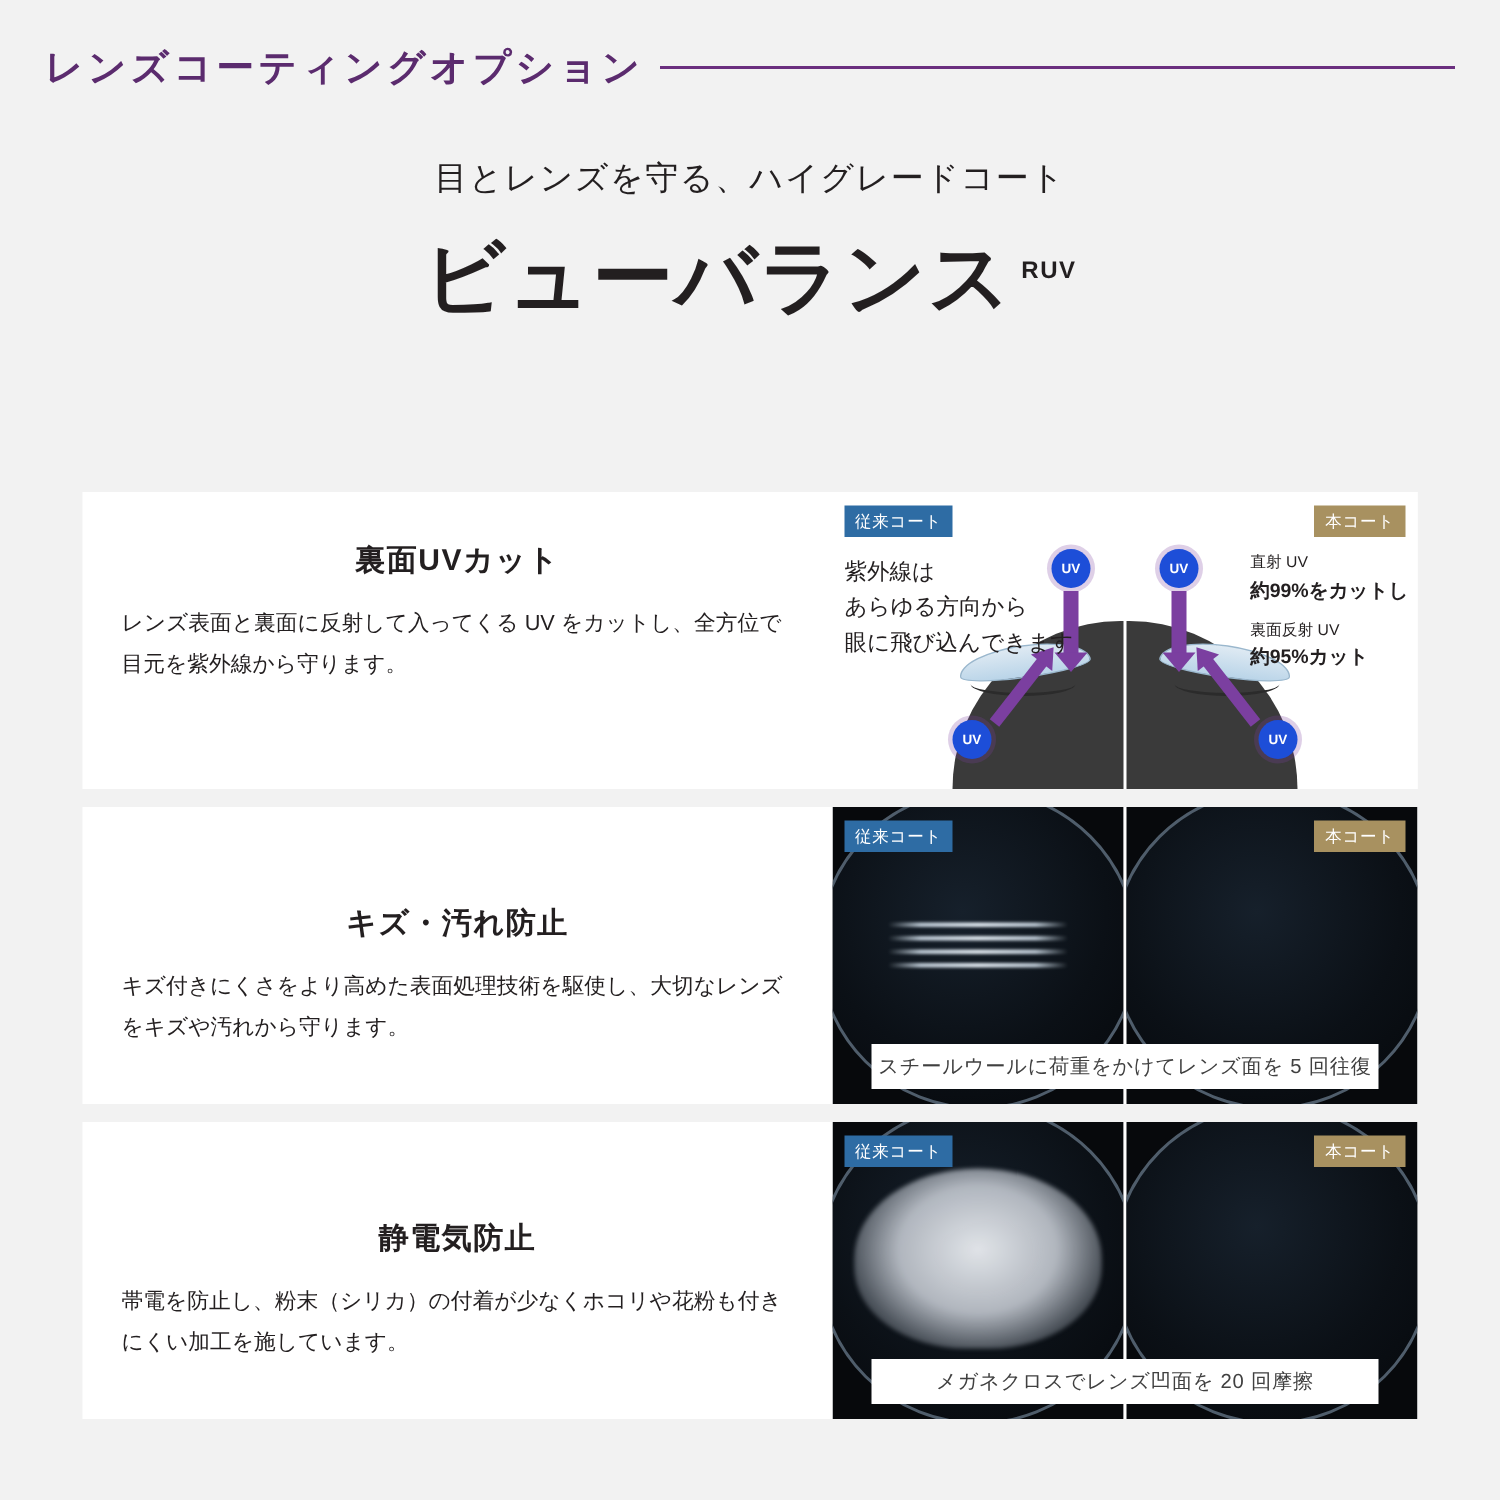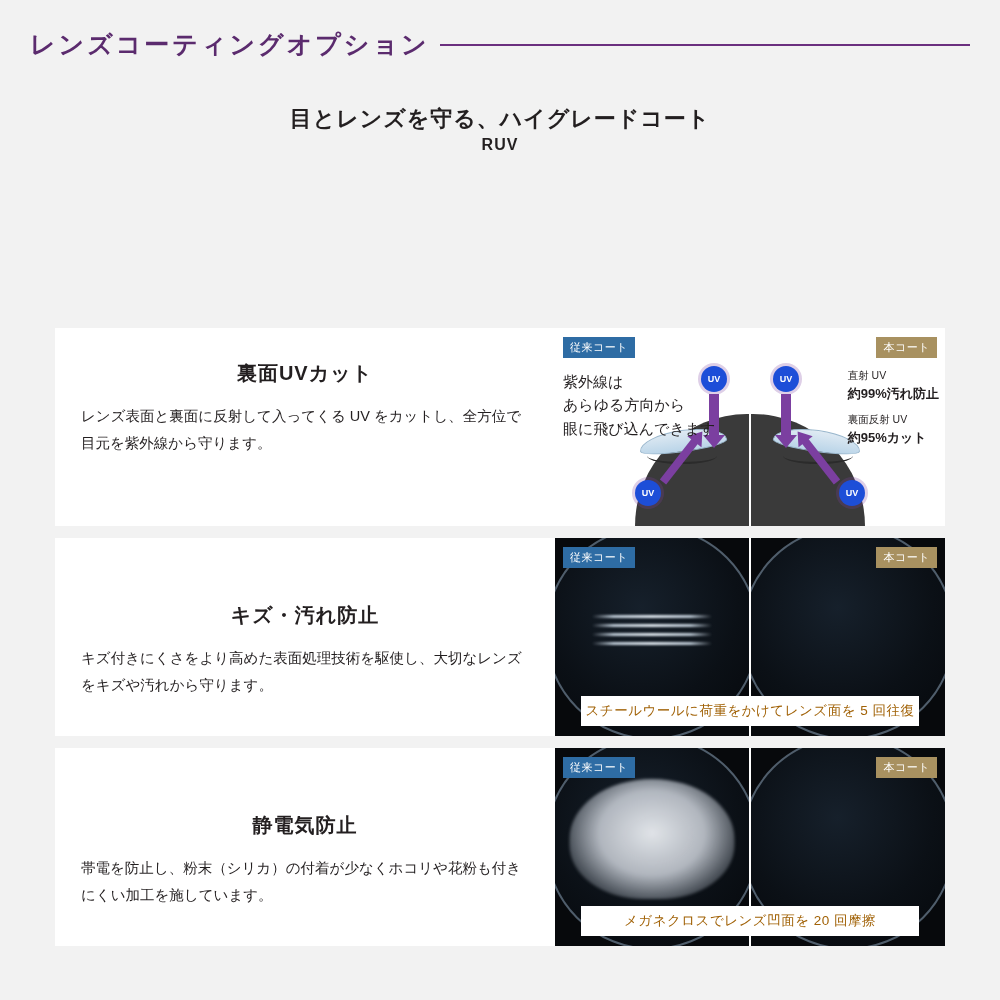--- a/index.html
+++ b/index.html
@@ -21,21 +21,21 @@
     color:#5b2b6e;
     white-space:nowrap;
   }
   .header-rule{
     position:absolute;left:440px;top:44px;width:530px;height:2px;
     background:#6b2f7f;
   }
   
   .hero{position:absolute;left:0;top:90px;width:1000px;height:215px;text-align:center;}
   .hero-sub{
-    font-size:22px;font-weight:bold;letter-spacing:1px;color:#231f20;
+    font-size:22px;font-weight:normal;letter-spacing:1px;color:#231f20;
     margin-top:14px;
   }
   .hero-title-wrap{
     margin-top:24px;
     display:flex;align-items:flex-end;justify-content:center;gap:6px;
   }
   .hero-title{
     font-size:54px;font-weight:bold;letter-spacing:1px;line-height:1;
   }
   .hero-title-sup{
@@ -176,36 +176,37 @@
   }
   .s1{top:2px;} .s2{top:11px;} .s3{top:20px;} .s4{top:29px;}
   .dust{
     position:absolute;left:50%;top:46%;transform:translate(-50%,-50%);
     width:165px;height:120px;border-radius:50% 50% 45% 45%;
     background:radial-gradient(ellipse at 50% 45%, rgba(235,238,242,0.95) 0%, rgba(205,210,218,0.85) 45%, rgba(150,158,168,0.45) 72%, rgba(90,98,110,0) 100%);
     filter:blur(1.5px);
   }
   .caption{
     position:absolute;left:26px;right:26px;bottom:10px;height:30px;
-    background:#fff;color:#a16207;font-size:13.5px;
+    background:#fff;color:#404040;font-size:13.5px;
     display:flex;align-items:center;justify-content:center;
     z-index:7;letter-spacing:0.5px;
   }
 </style>
 </head>
 <body>
 
 <div class="page-header">
   <div class="header-title">レンズコーティングオプション</div>
   <div class="header-rule"></div>
 </div>
 
 <div class="hero">
   <div class="hero-sub">目とレンズを守る、ハイグレードコート</div>
   <div class="hero-title-wrap">
+    <span class="hero-title">ビューバランス</span>
     <span class="hero-title-sup">RUV</span>
   </div>
 </div>
 
 <div class="row row1">
   <div class="row-text">
     <div class="feat-title">裏面UVカット</div>
     <div class="feat-desc">レンズ表面と裏面に反射して入ってくる UV をカットし、全方位で目元を紫外線から守ります。</div>
   </div>
   <div class="row-img">
@@ -213,21 +214,21 @@
       <div class="badge badge-left">従来コート</div>
       <div class="badge badge-right">本コート</div>
 
       <div class="note-left">
         紫外線は<br>あらゆる方向から<br>眼に飛び込んできます
       </div>
 
       <div class="note-right">
         <div class="blk">
           <span>直射 UV</span><br>
-          <span class="big">約99%汚れ防止</span>
+          <span class="big">約99%をカットし</span>
         </div>
         <div class="blk">
           <span>裏面反射 UV</span><br>
           <span class="big">約95%カット</span>
         </div>
       </div>
 
       <div class="uv-burst burst-top-l">UV</div>
       <div class="uv-burst burst-top-r">UV</div>
       <div class="uv-burst burst-bot-l">UV</div>

